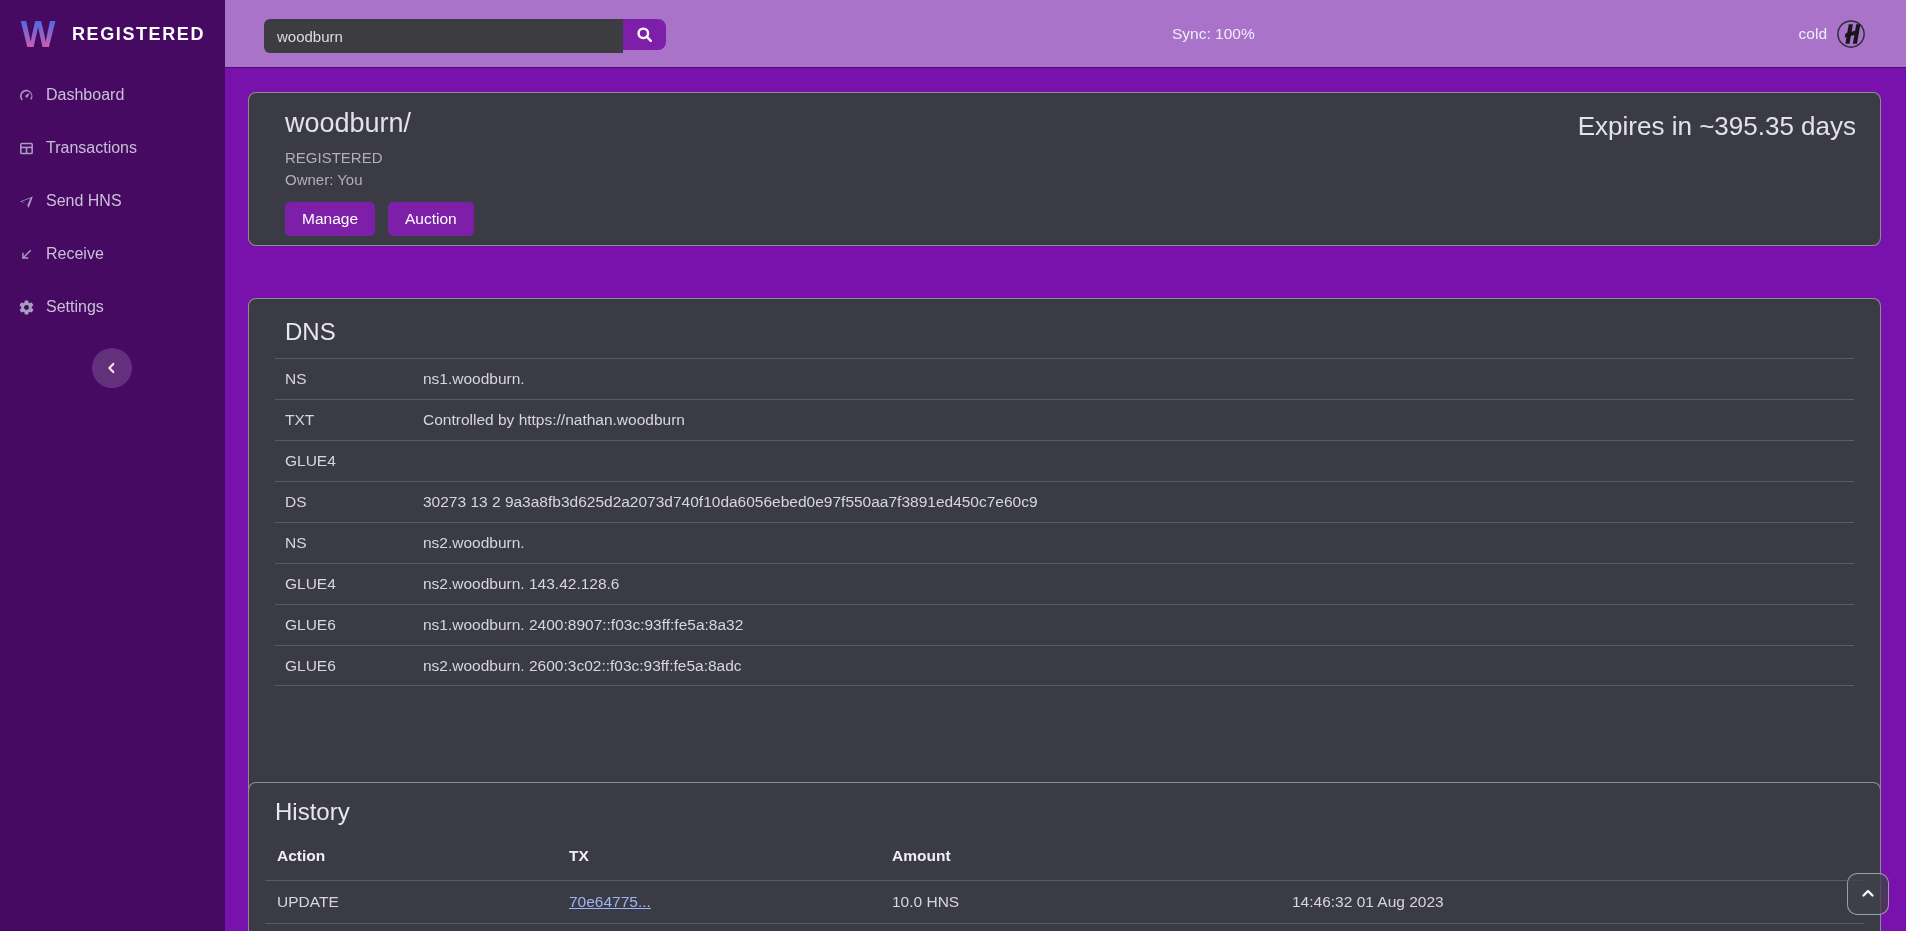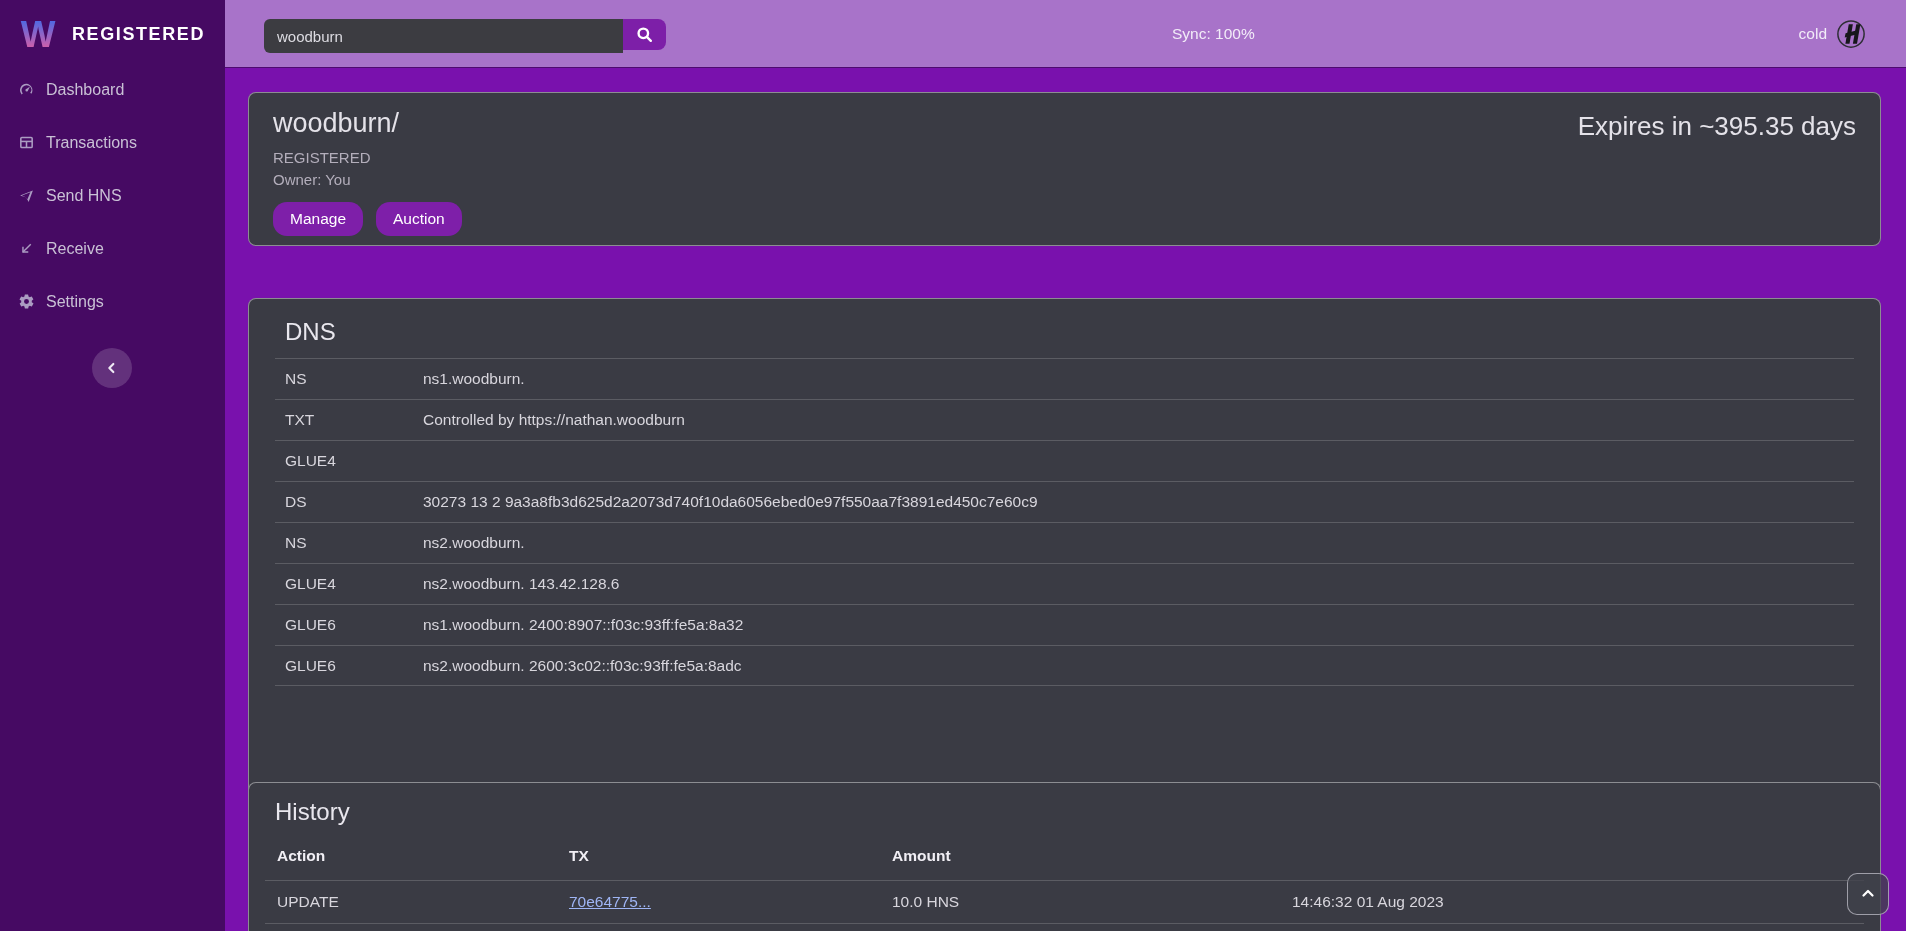--- a/index.html
+++ b/index.html
@@ -13,21 +13,21 @@
   
   .sidebar {
     position:absolute; left:0; top:0; width:225px; height:931px;
     background:#460a63; z-index:5;
   }
   .brand { display:flex; align-items:center; gap:13px; padding:13px 14px 12px 17px; }
   .brand-logo { width:42px; height:42px; }
   .brand-name { color:#ffffff; font-weight:700; font-size:18px; letter-spacing:1.6px; }
   .nav { margin-top:14px; }
   .nav-item {
-    display:flex; gap:11px;
+    display:flex; align-items:center; gap:11px;
     height:28px; padding:0 18px; margin-bottom:25px;
     color:#c9c1d5; font-size:16px; cursor:pointer;
   }
   .nav-item .nicon { width:17px; height:17px; color:#ab9cc2; flex:0 0 auto; display:flex; }
   .nav-item .nicon svg { width:17px; height:17px; }
   .collapse-btn {
     position:absolute; left:92px; top:348px; width:40px; height:40px;
     border-radius:50%; background:rgba(255,255,255,0.16);
     display:flex; align-items:center; justify-content:center; cursor:pointer;
   }
@@ -58,28 +58,28 @@
   }
   .hns-icon { width:30px; height:30px; display:block; }
 
   
   .main { position:absolute; left:225px; top:67px; right:0; bottom:0; }
   .card {
     position:absolute; left:23px; width:1633px;
     background:#3a3b44; border:1px solid rgba(255,255,255,0.42);
     border-radius:8px;
   }
-  .card-domain { top:25px; height:154px; padding:16px 24px; }
+  .card-domain { top:25px; height:154px; padding:16px 36px; }
   .domain-title { color:#e4e2e9; font-size:27px; font-weight:400; line-height:1.1; }
   .expires { position:absolute; top:18px; right:24px; color:#e4e2e9; font-size:26px; font-weight:400; }
   .domain-status { margin-top:10px; color:#b3aebb; font-size:15px; }
   .domain-owner { margin-top:5px; color:#b3aebb; font-size:15px; }
   .btn-row { margin-top:14px; display:flex; gap:13px; }
   .pbtn {
-    background:#7e1fa9; color:#ffffff; border:none; border-radius:14px;
+    background:#7e1fa9; color:#ffffff; border:none; border-radius:5px;
     font-size:15.5px; padding:8px 17px; cursor:pointer;
     font-family:"Liberation Sans", sans-serif;
   }
 
   .card-dns { top:231px; height:551px; padding:18px 26px; }
   .section-title { color:#e9e7ee; font-size:24px; font-weight:400; line-height:29px; margin-left:10px; }
   .dns-table { margin-top:12px; }
   .dns-row {
     display:flex; align-items:center; height:41px;
     border-top:1px solid rgba(255,255,255,0.17);

